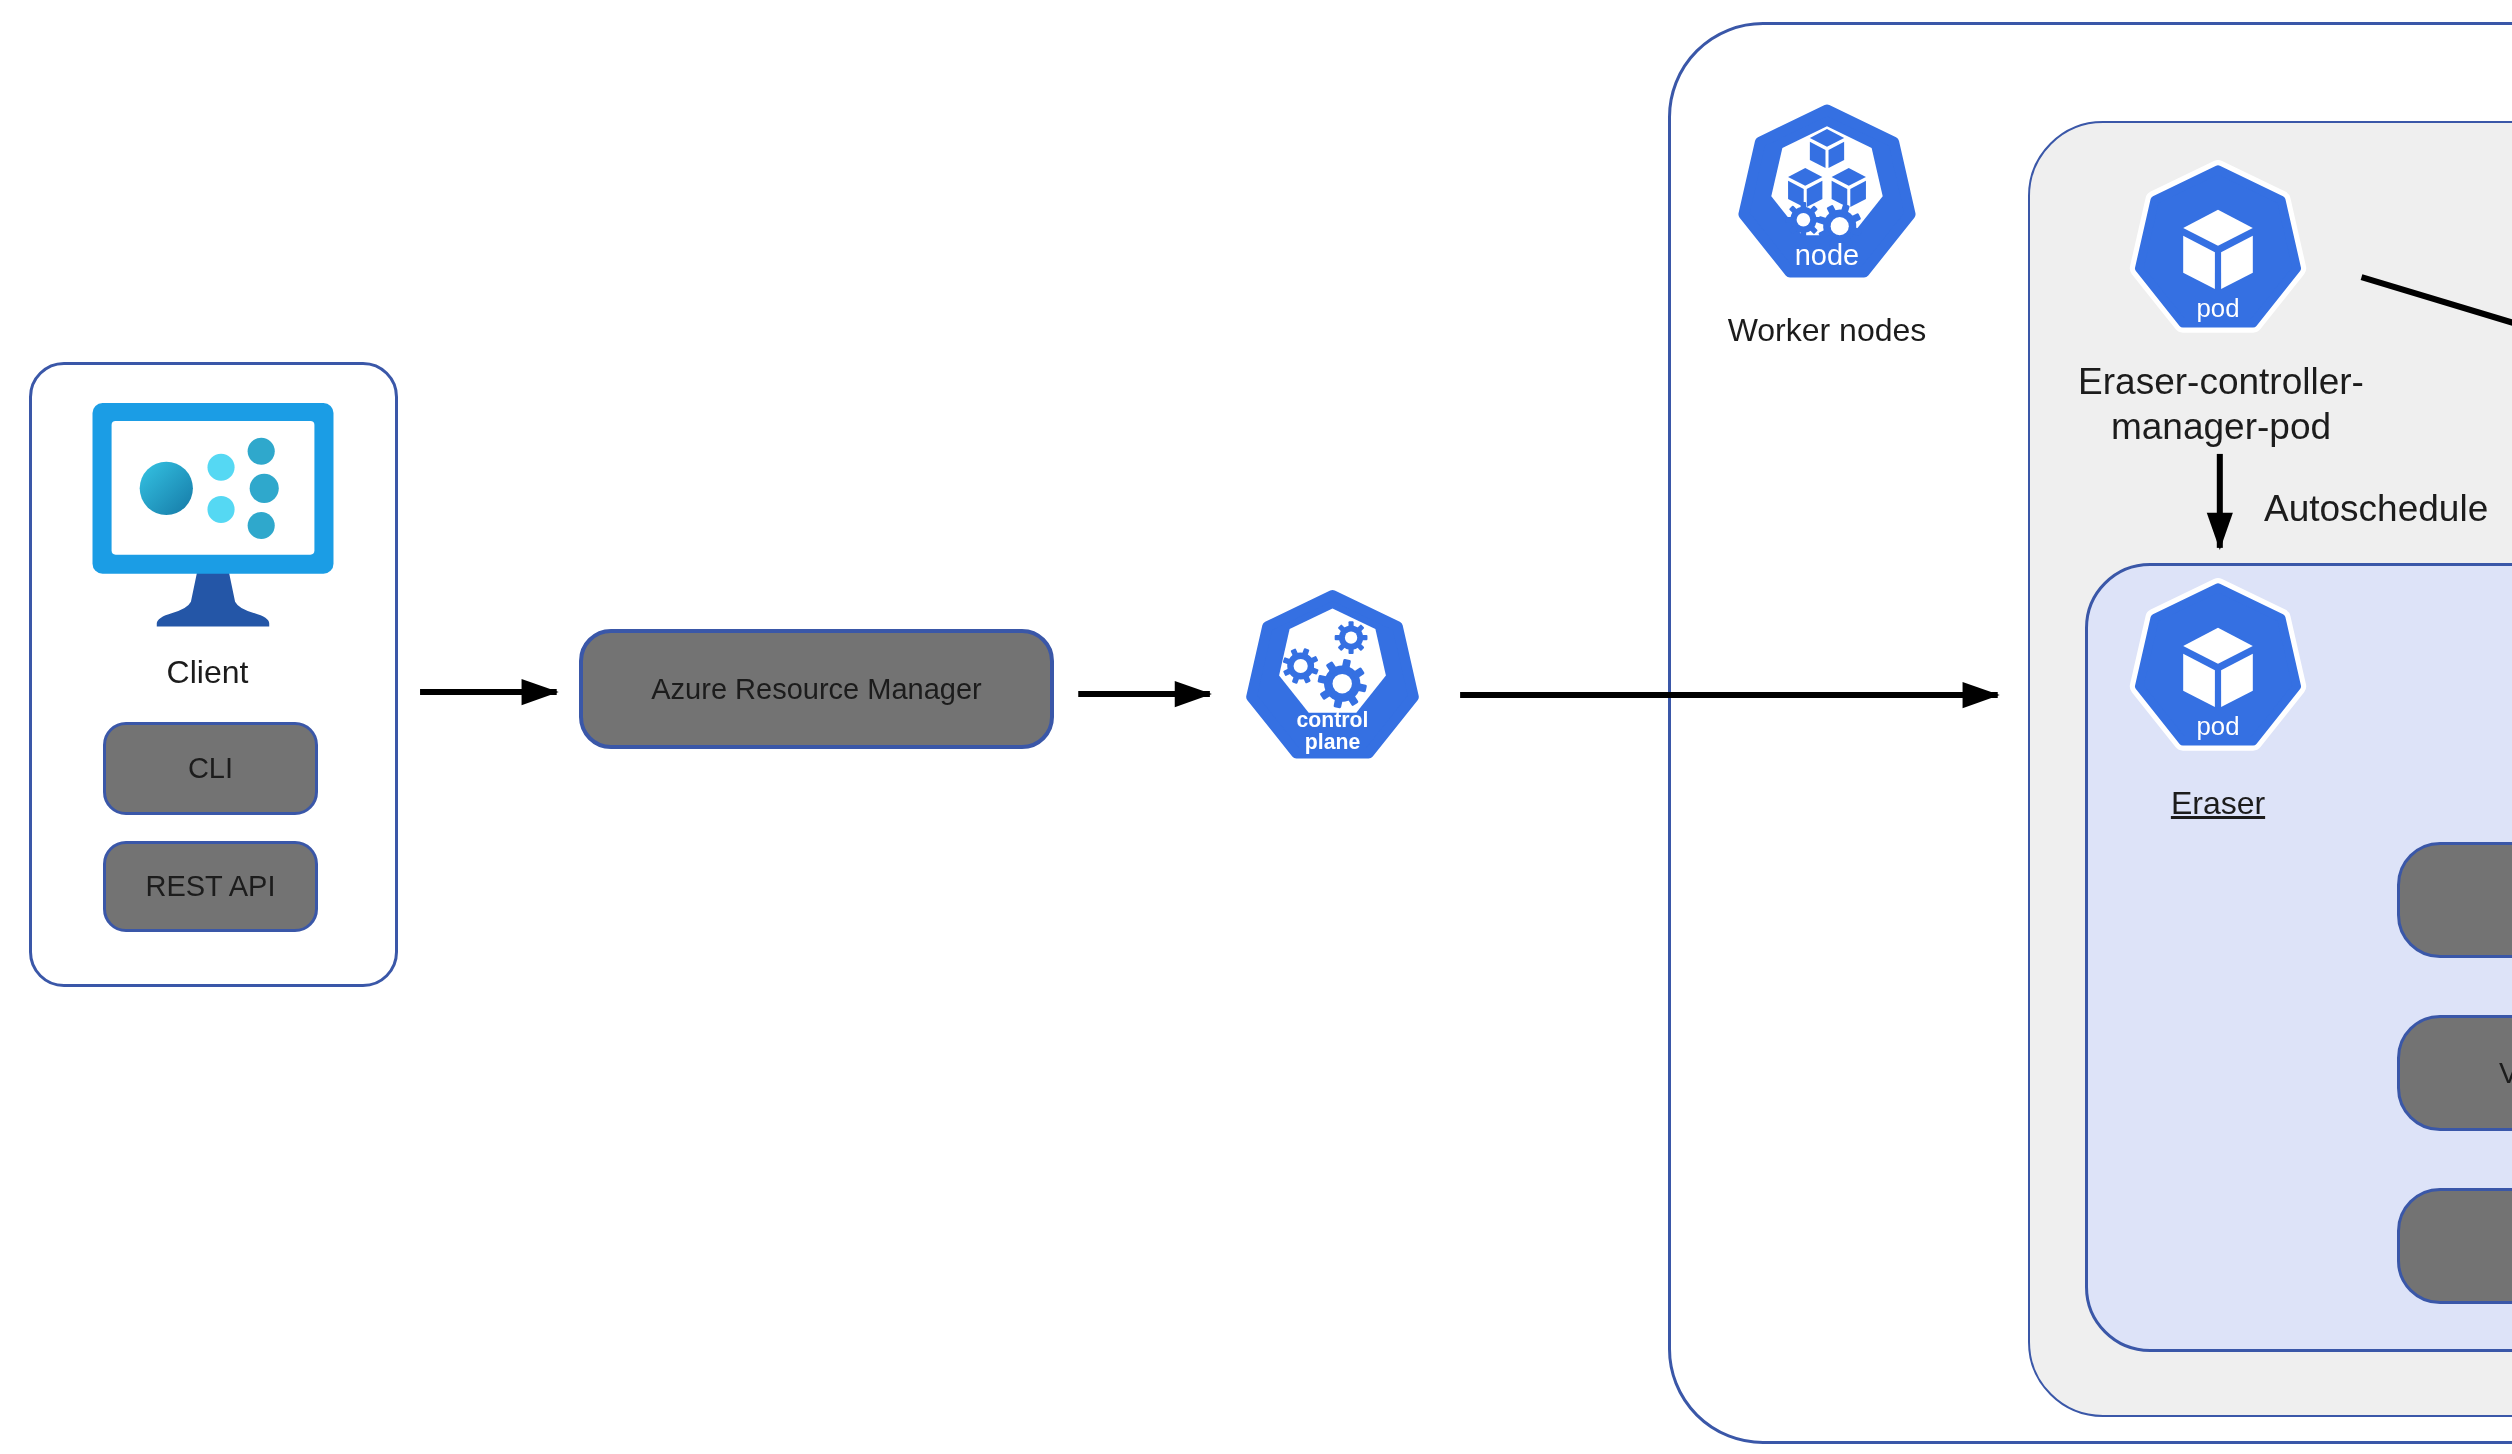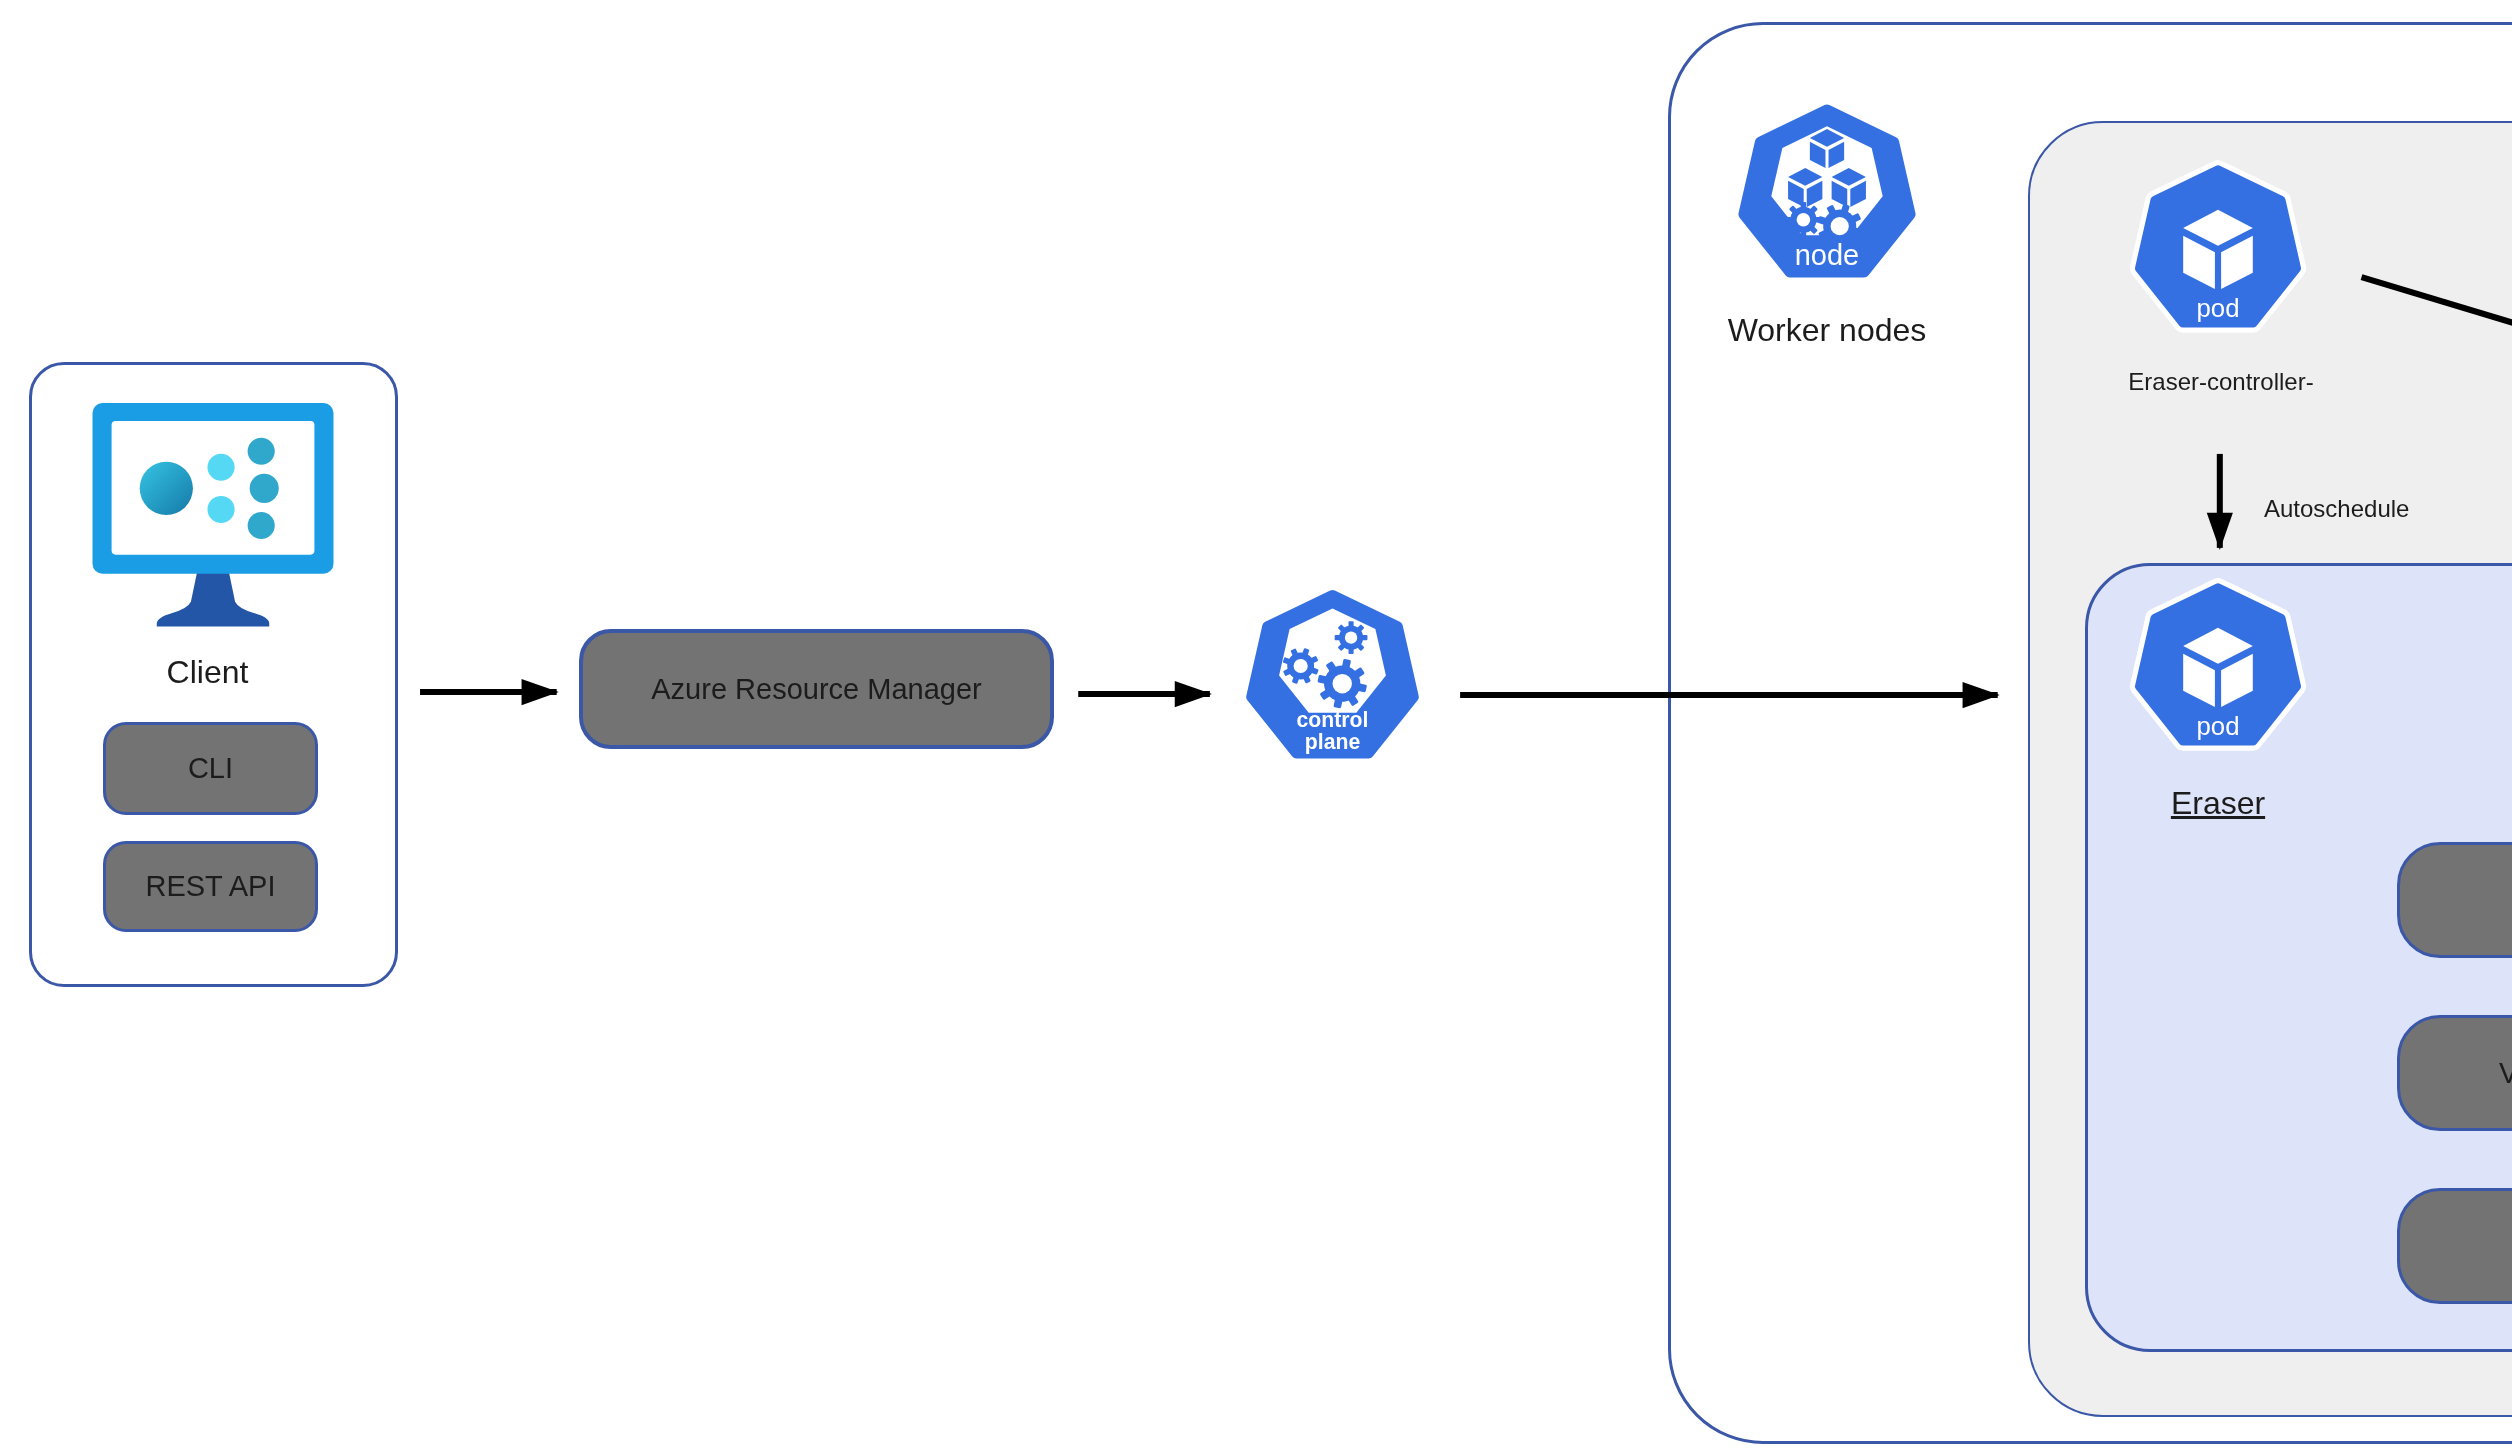--- a/index.html
+++ b/index.html
@@ -2,21 +2,21 @@
 <html style="font-size:8px"><head>
 <meta charset="utf-8">
 <style>
   html,body{margin:0;padding:0;background:#ffffff;}
   .canvas{position:relative;width:3490px;height:1455px;background:#ffffff;overflow:hidden;
           font-family:"Liberation Sans", sans-serif;color:#1c1c1c;}
   .rbox{position:absolute;box-sizing:border-box;border:3px solid #3a57a8;background:#ffffff;}
   .fillbtn{position:absolute;box-sizing:border-box;border:3.5px solid #3a57a8;background:#737373;
            display:flex;align-items:center;justify-content:center;font-size:29px;color:#1c1c1c;}
   .label{position:absolute;text-align:center;font-size:32px;color:#1c1c1c;line-height:46px;}
-  .label.small{font-size:24px;line-height:45px;}
+  .label.small{font-size:37px;line-height:45px;}
   svg.icon{position:absolute;z-index:10;}
   svg text{font-family:"Liberation Sans", sans-serif;}
   .arrows{position:absolute;left:0;top:0;z-index:5;}
   .arrows line{stroke:#000;}
   .z10{z-index:10;}
   .z2{z-index:2;}
   .z3{z-index:3;}
 </style>
 </head>
 <body>
@@ -128,20 +128,21 @@
   <div class="label z10" style="left:1651px;top:307px;width:352px;">Worker nodes</div>
 
   <svg class="icon" style="left:2120px;top:155px;" width="196" height="196" viewBox="-14 -14 228 228">
     <use href="#hept" fill="#3570e2" stroke="#ffffff" stroke-width="22" stroke-linejoin="round"></use>
     <use href="#hept" fill="#3570e2" stroke="#3570e2" stroke-width="10" stroke-linejoin="round"></use>
     <use href="#cube3d" fill="#ffffff" transform="translate(100,97) scale(45)"></use>
     <text x="100" y="174" text-anchor="middle" font-size="30" fill="#ffffff">pod</text>
   </svg>
   <div class="label small z10" style="left:1995px;top:359px;width:452px;">
     <div>Eraser-controller-</div>
+    <div>manager-pod</div>
   </div>
 
   <div class="label small z10" style="left:2264px;top:486px;width:352px;text-align:left;">Autoschedule</div>
 
   <svg class="icon" style="left:2120px;top:573px;" width="196" height="196" viewBox="-14 -14 228 228">
     <use href="#hept" fill="#3570e2" stroke="#ffffff" stroke-width="22" stroke-linejoin="round"></use>
     <use href="#hept" fill="#3570e2" stroke="#3570e2" stroke-width="10" stroke-linejoin="round"></use>
     <use href="#cube3d" fill="#ffffff" transform="translate(100,97) scale(45)"></use>
     <text x="100" y="174" text-anchor="middle" font-size="30" fill="#ffffff">pod</text>
   </svg>

